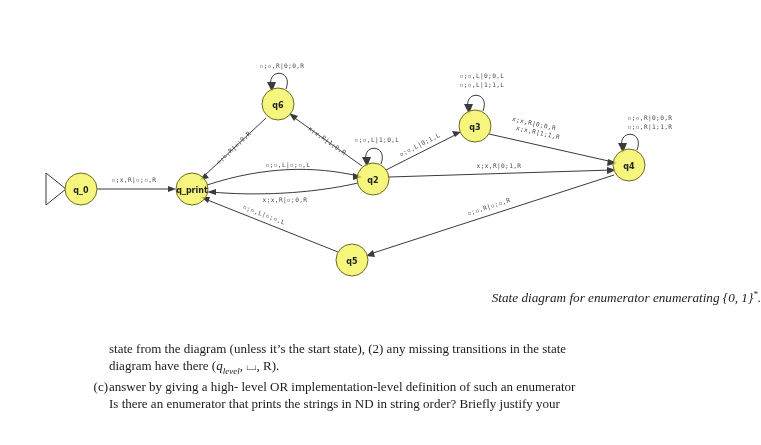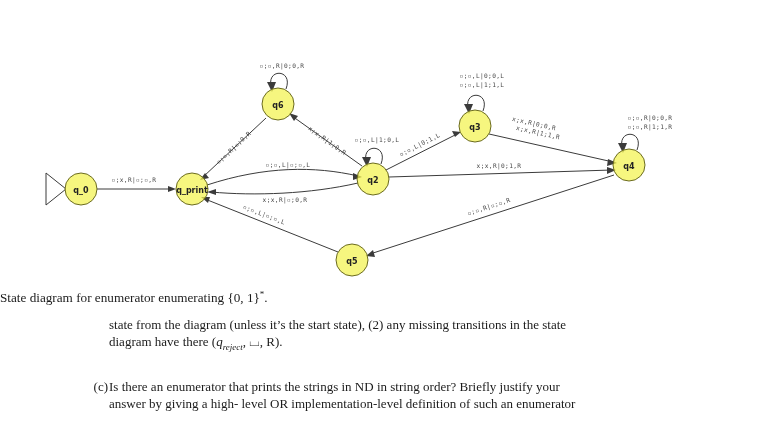--- a/index.html
+++ b/index.html
@@ -60,36 +60,37 @@
   .start-tri {
     fill: #ffffff;
     stroke: #3b3b3b;
     stroke-width: 1;
   }
   .caption {
     position: absolute;
     left: 0;
     top: 289px;
     width: 761px;
-    text-align: left;
+    text-align: right;
     font-family: "Liberation Serif", serif;
     font-size: 13.2px;
     color: #1b1b1b;
+    font-style: italic;
   }
   .caption .mathset {
     font-family: "Liberation Serif", serif;
   }
   .caption sup {
     font-size: 9px;
     vertical-align: super;
   }
   .body-text {
     position: absolute;
     left: 109px;
-    top: 316px;
+    top: 340px;
     width: 600px;
     font-size: 13px;
     line-height: 17.3px;
     text-align: justify;
     color: #1b1b1b;
   }
   .para-b {
     margin: 0;
   }
   .item-c {
@@ -254,22 +255,22 @@
       <text class="node-label" x="352" y="261">q5</text>
     </g>
 
   </svg>
 </div>
 
 <div class="caption"><span>State diagram for enumerator enumerating </span><span class="mathset">{0, 1}</span><sup>*</sup><span>.</span></div>
 
 <div class="body-text">
   <p class="para-b">state from the diagram (unless it’s the start state), (2) any missing transitions in the state</p>
-  <p class="para-b"><span>diagram have there (</span><i class="mathit">q</i><sub class="mathsub">reject</sub><span>, ⌴, R).</span></p>
+  <p class="para-b"><span>diagram have there (</span><i class="mathit">q</i><sub class="mathsub">level</sub><span>, ⌴, R).</span></p>
 </div>
 
 <div class="item-c">
   <span class="marker">(c)</span>
   <div class="item-body">
+    <div>answer by giving a high- level OR implementation-level definition of such an enumerator</div>
     <div>Is there an enumerator that prints the strings in ND in string order?  Briefly justify your</div>
-    <div>answer by giving a high- level OR implementation-level definition of such an enumerator</div>
   </div>
 </div>
 
 </body></html>

